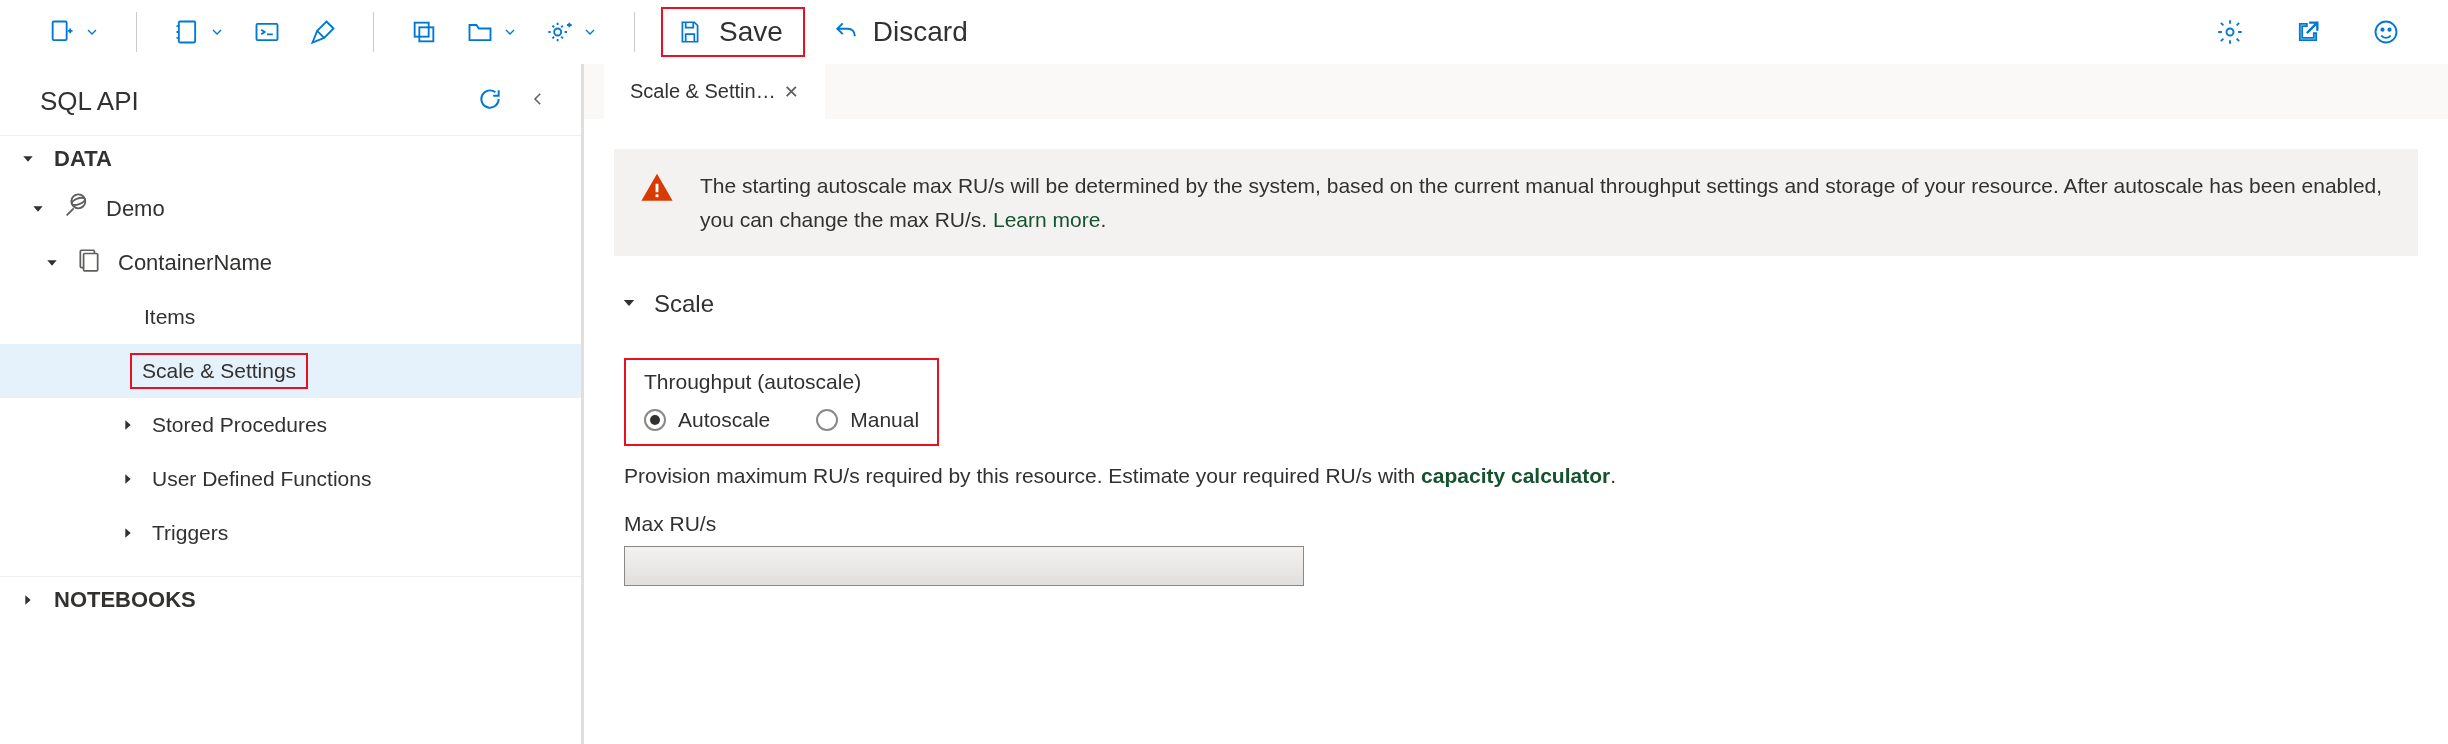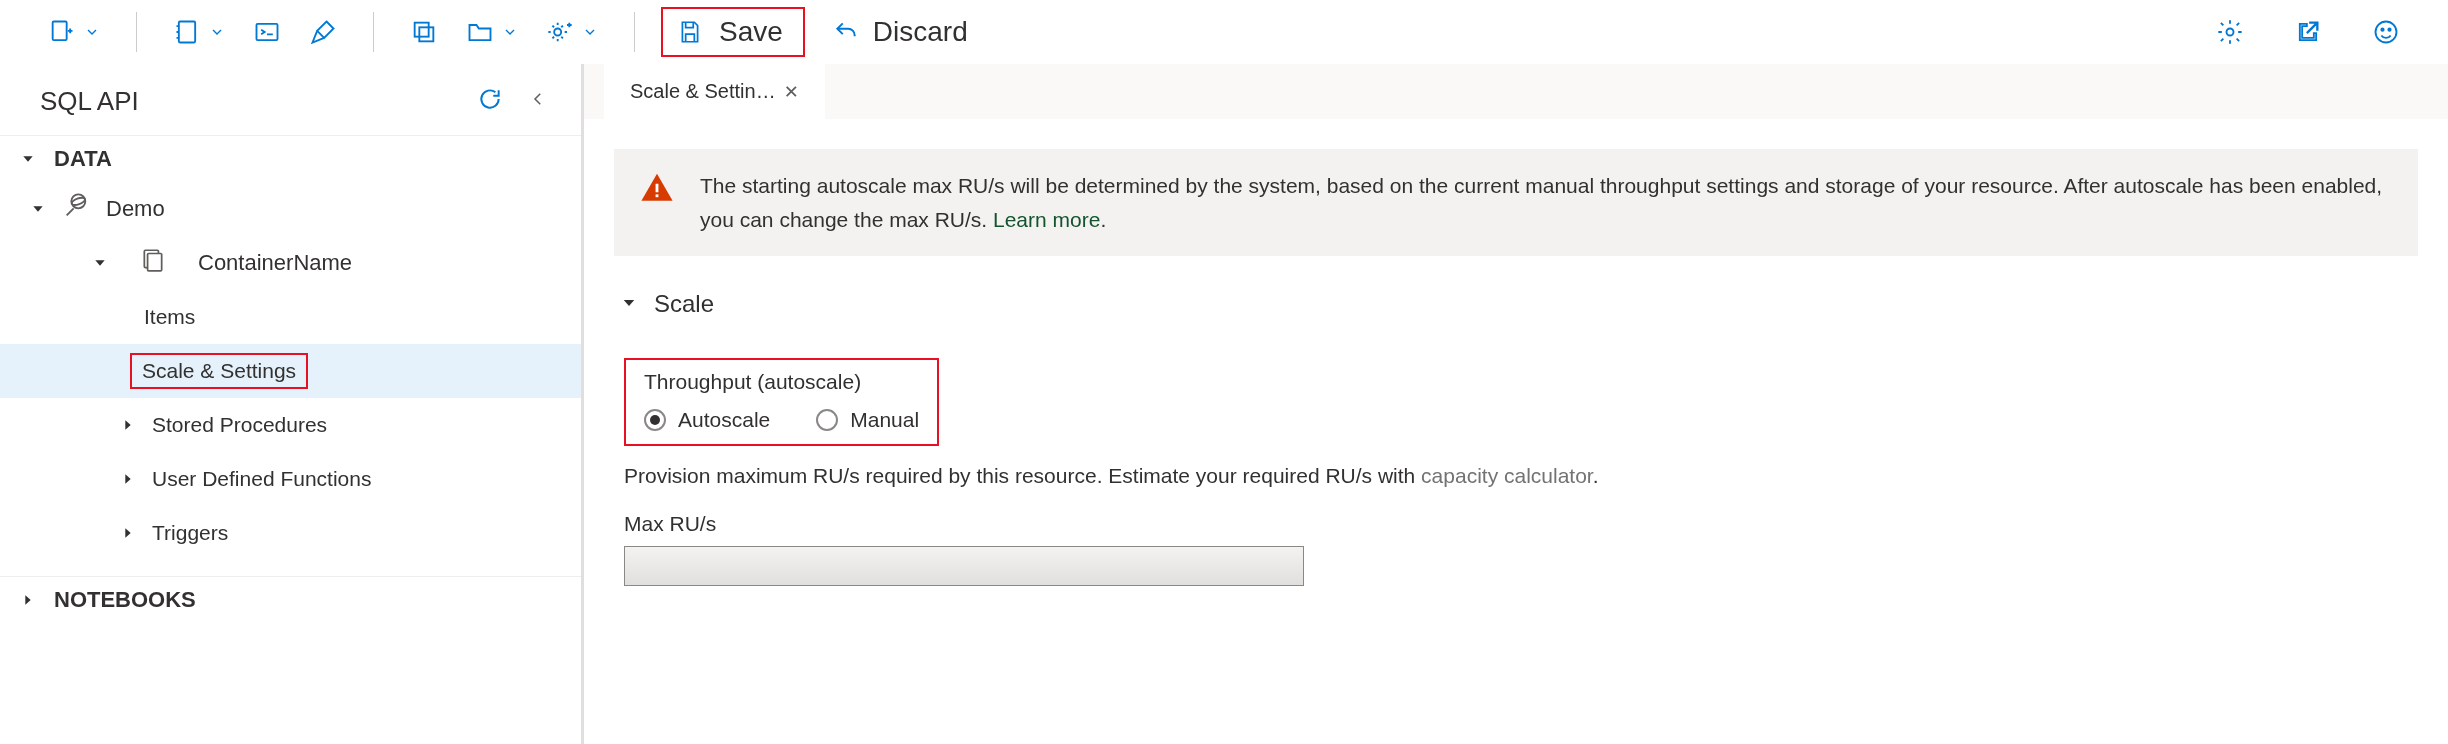--- a/index.html
+++ b/index.html
@@ -32,21 +32,21 @@
     .sb-header-icons { display:flex; gap:26px; color:#0078d4; }
 
     .sb-section-row {
       display:flex; align-items:center; gap:18px; padding: 10px 0 10px 20px;
       font-weight:600; font-size:22px; cursor:pointer; background:#fff;
     }
     .sb-section { border-top: 1px solid #eee; }
 
     .tree-row { display:flex; align-items:center; gap:16px; height:54px; padding-left:30px; cursor:pointer; }
     .tree-row.db { padding-left:30px; font-size:22px;}
-    .tree-row.container { padding-left:92px; font-size:22px;gap:32px;}
+    .tree-row.container { padding-left:44px; font-size:22px;}
     .tree-row.leaf { padding-left:144px; font-size:21px;}
     .tree-row.sub { padding-left:120px; font-size:21px;}
     .tree-row.selected { background:#e5f1fb; }
     .tree-row .caret, .sb-section-row .caret { width:16px; display:inline-flex; justify-content:center; }
     .highlight-box { border:2px solid #e81123; padding:4px 10px; }
 
     .main { flex:1; background:#faf9f8; display:flex; flex-direction:column; }
     .tab-bar { display:flex; padding-left:20px; }
     .tab {
       background:#fff; padding:16px 26px; display:flex; align-items:center; gap:8px;
@@ -66,21 +66,21 @@
 
     .section-heading { display:flex; align-items:center; gap:16px; font-size:24px; margin: 0 0 40px 6px; cursor:pointer;}
     .throughput-box { border:2px solid #e81123; padding:10px 18px 12px 18px; display:inline-block; margin-left:10px;}
     .throughput-title { font-size:21px; margin-bottom:14px; }
     .radio-row { display:flex; gap:46px; align-items:center; }
     .radio-item { display:flex; align-items:center; gap:12px; font-size:21px; cursor:pointer;}
     .radio-circle { width:22px; height:22px; border-radius:50%; border:2px solid #8a8886; display:flex; align-items:center; justify-content:center;}
     .radio-circle.checked::after { content:""; width:10px; height:10px; border-radius:50%; background:#323130; }
 
     .provision-text { font-size:21px; margin:18px 0 0 10px; }
-    .provision-text a { color:#737373; text-decoration:none; }
+    .provision-text a { color:#14532d; text-decoration:none;font-weight:bold; }
     .maxru-label { font-size:21px; margin:24px 0 10px 10px; }
     .maxru-input {
       width:680px; height:40px; border:1px solid #8a8886; margin-left:10px;
       background:linear-gradient(#f3f2f1,#e1dfdd);
     }
   </style>
 </head>
 <body>
 
 <div class="toolbar">

